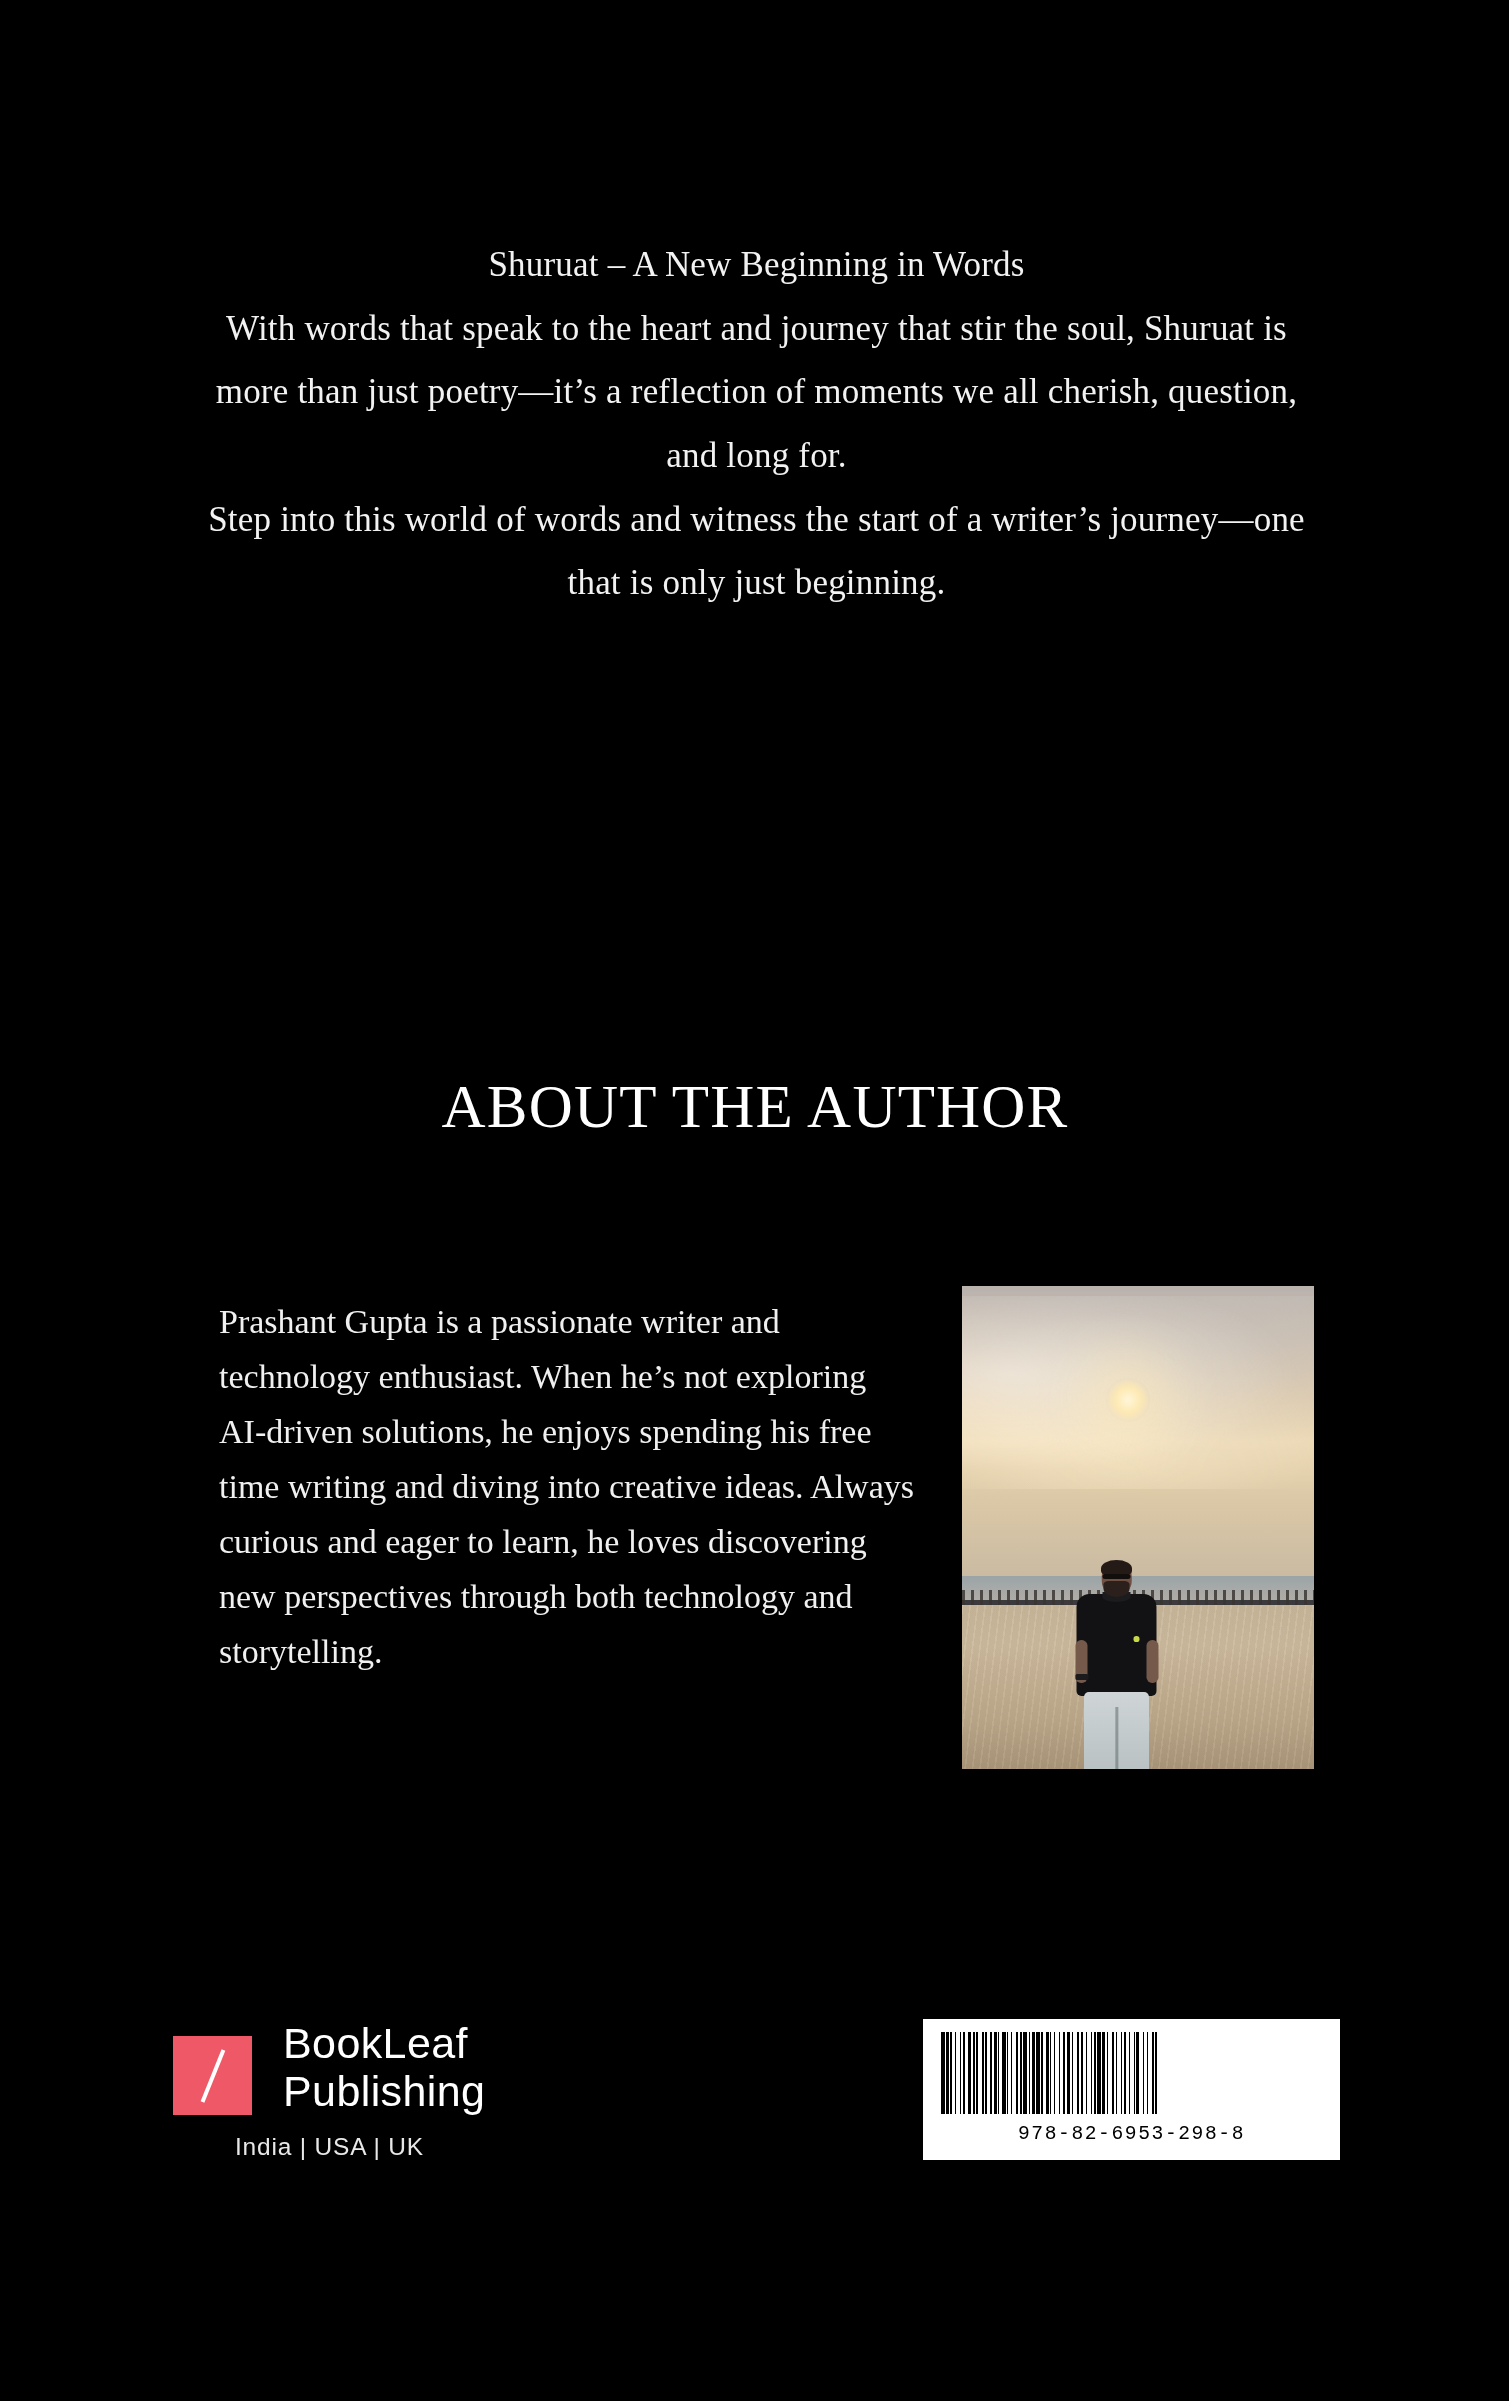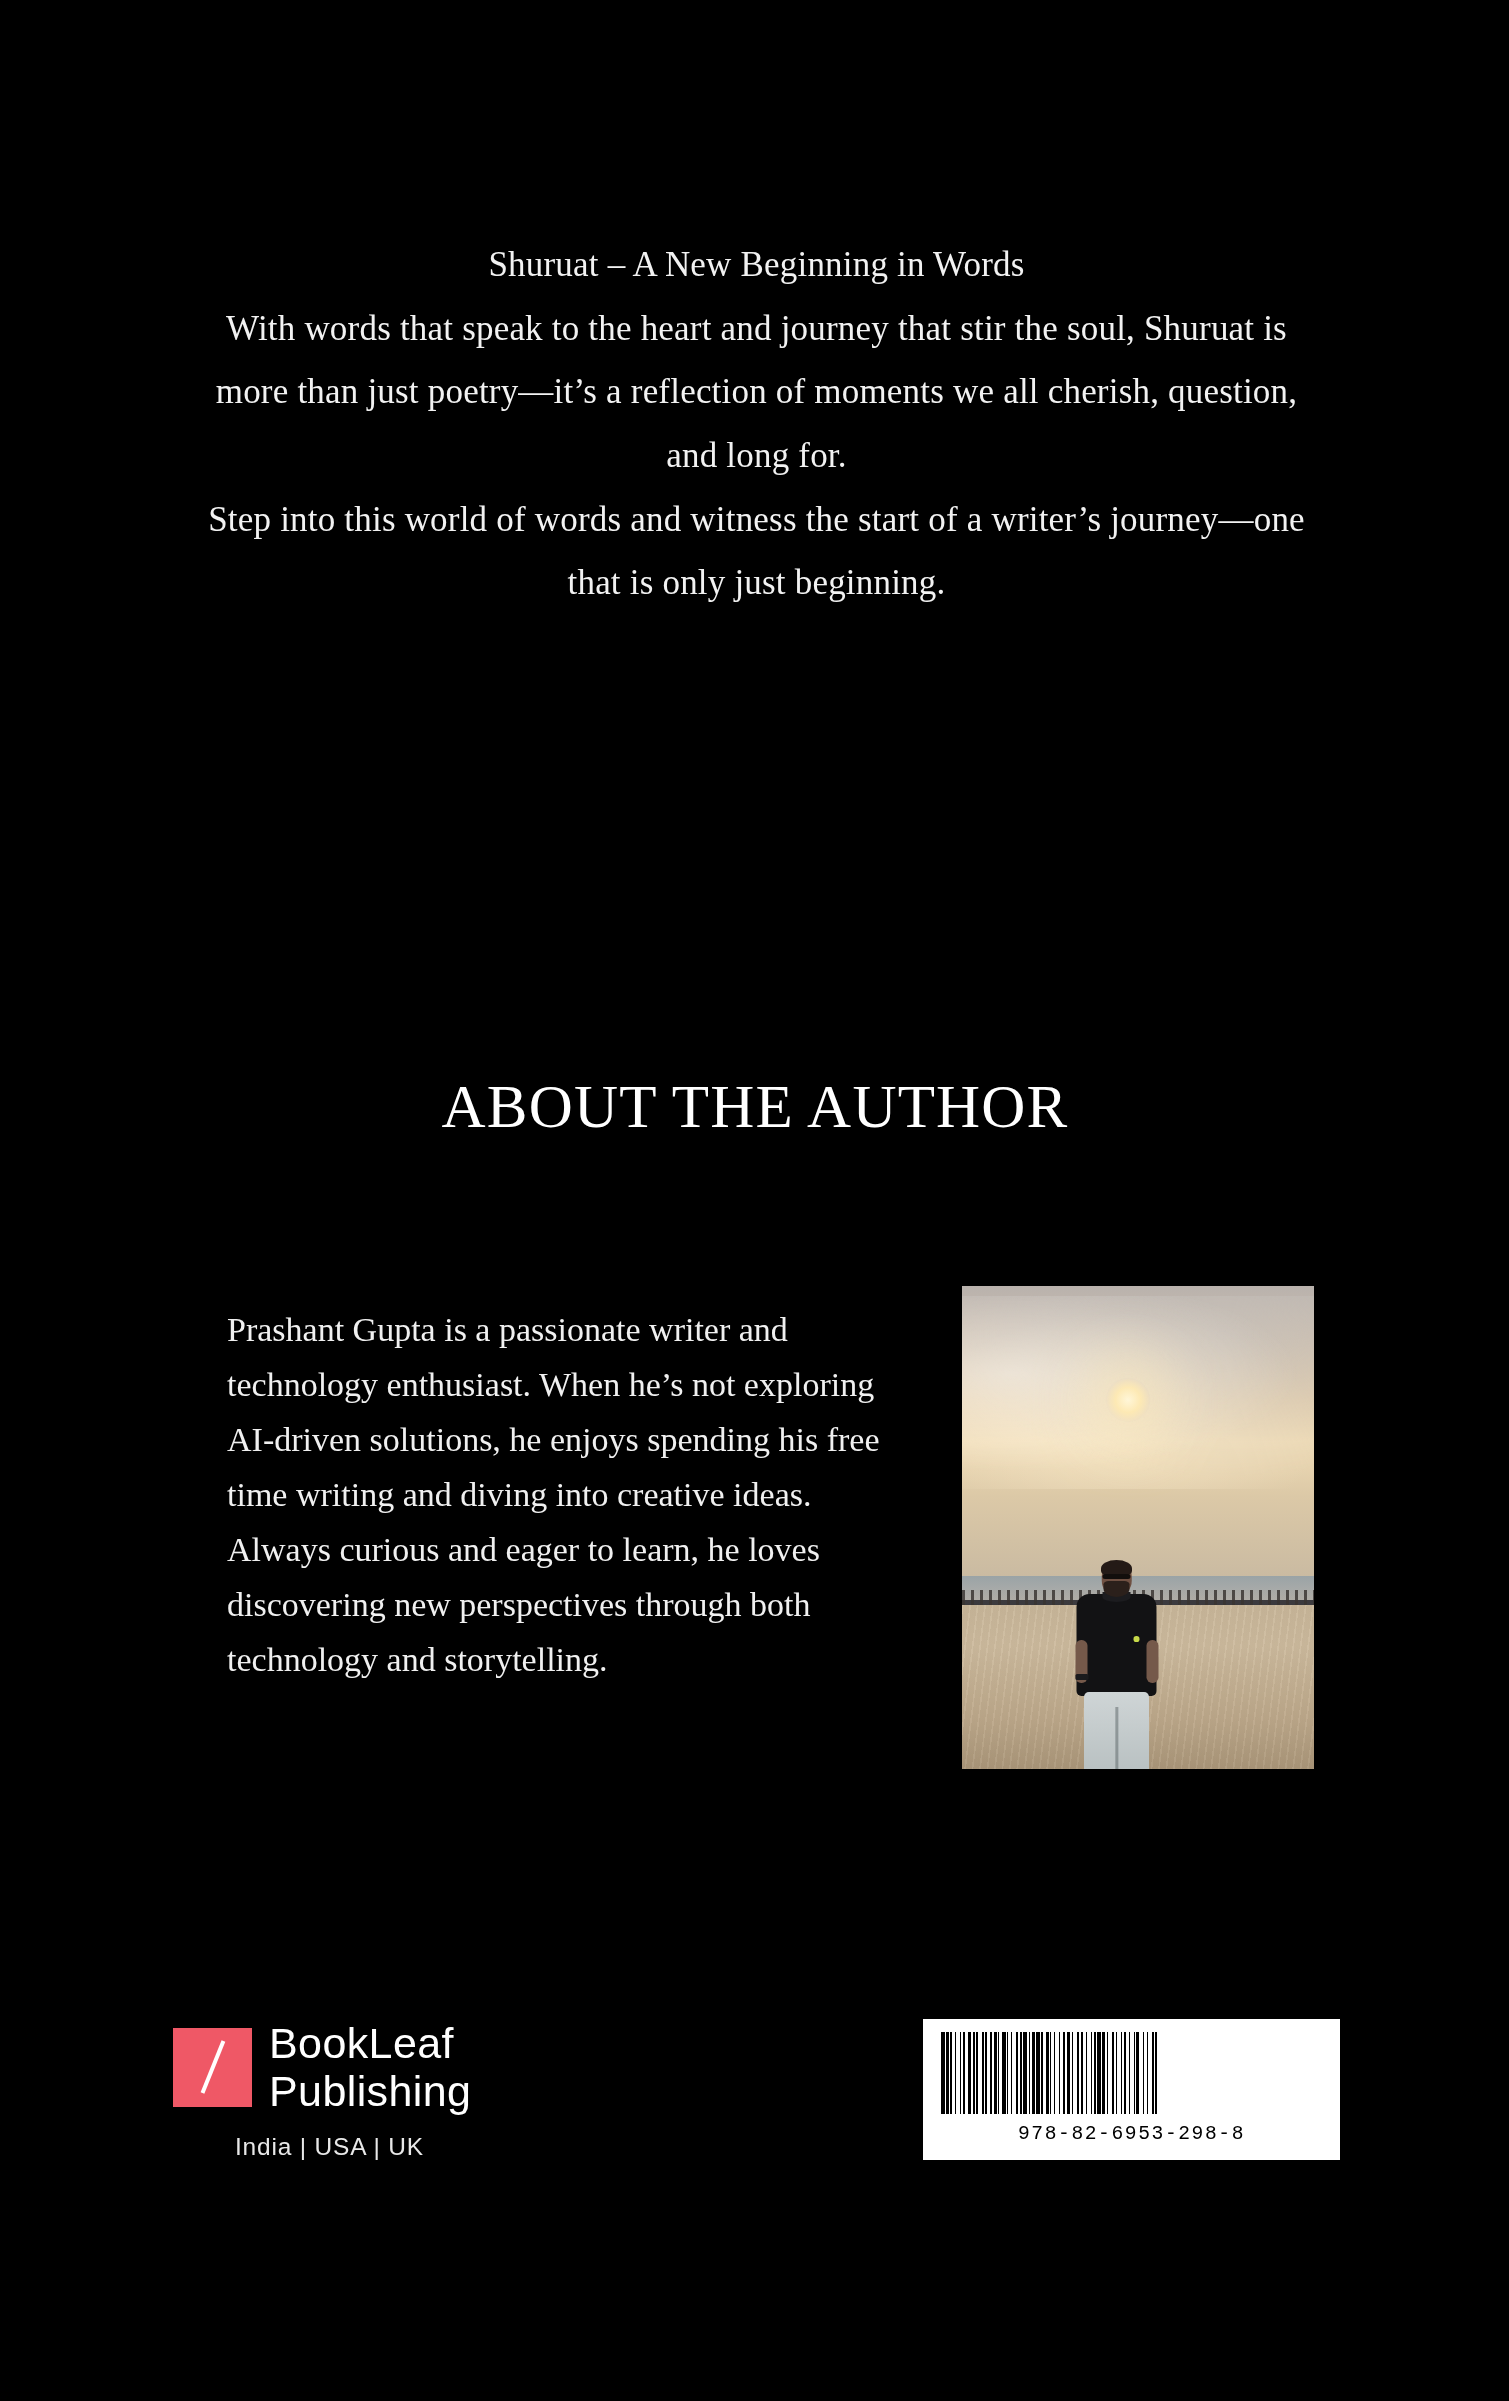--- a/index.html
+++ b/index.html
@@ -64,21 +64,21 @@
     align-items: flex-start;
     gap: 39px;
   }
   .author-bio {
     width: 712px;
     font-family: "Liberation Serif", serif;
     font-size: 34px;
     line-height: 1.62;
     color: #f0f0f0;
   }
-  .author-bio p { margin: 16px; }
+  .author-bio p { margin: 8px; }
 
   .author-photo {
     width: 352px;
     height: 483px;
     flex: 0 0 352px;
     position: relative;
     overflow: hidden;
     background: #2a2a30;
   }
   
@@ -260,22 +260,22 @@
 
   
   .publisher {
     position: absolute;
     left: 137px;
     top: 2019px;
     width: 425px;
   }
   .pub-row {
     display: flex;
-    align-items: center;
-    gap: 17px;
+    align-items: flex-end;
+    gap: 31px;
     padding-left: 36px;
   }
   .pub-mark {
     width: 79px;
     height: 79px;
     background: #ef5866;
     position: relative;
     flex: 0 0 79px;
   }
   .pub-mark:after {

